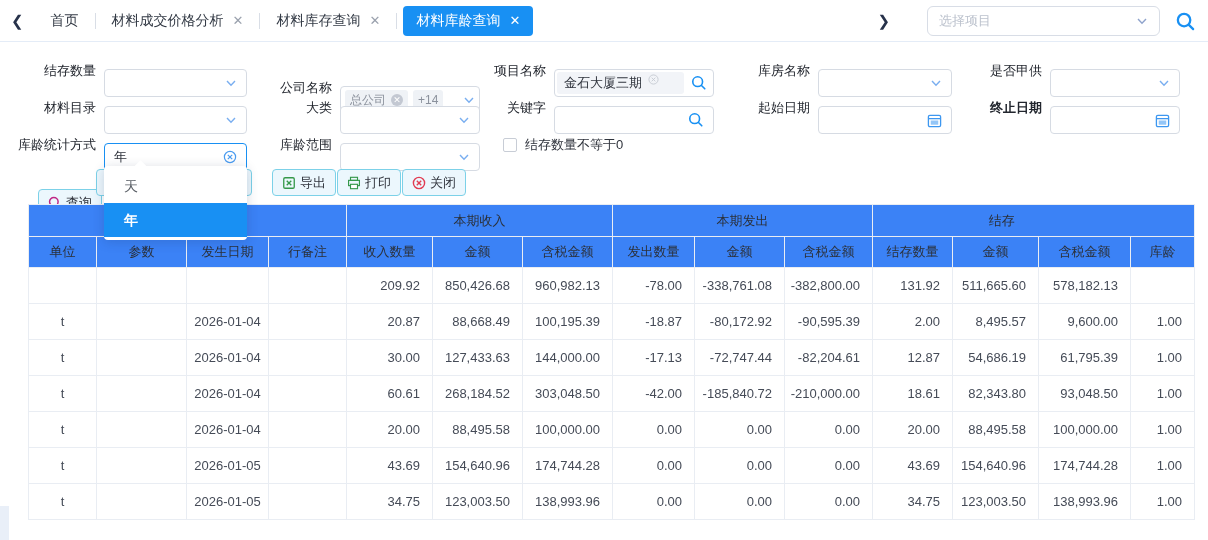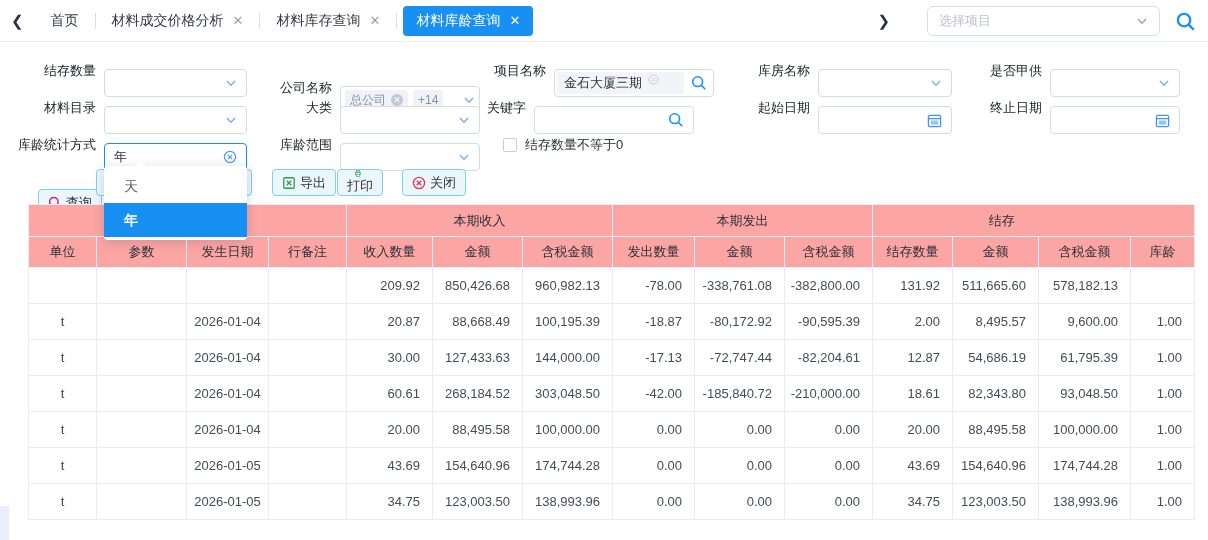--- a/index.html
+++ b/index.html
@@ -57,21 +57,21 @@
     box-shadow:0 2px 12px rgba(20,40,80,.18); z-index:30; padding:3px 0; }
   .dropdown::before { content:""; position:absolute; top:-4px; left:32px; width:9px; height:9px;
     background:#fff; transform:rotate(45deg); }
   .opt { height:34px; line-height:34px; padding-left:20px; font-size:14px; color:#5a5f66; cursor:pointer; }
   .opt.selected { background:#1890f3; color:#fff; font-weight:bold; }
 
   
   table.grid { position:absolute; top:204px; left:28px; width:1166px; border-collapse:collapse;
     table-layout:fixed; font-size:13px; }
   .grid th, .grid td { border:1px solid #e9edf3; overflow:hidden; white-space:nowrap; }
-  .grid thead th { background:#fca5a5; font-weight:normal; color:#2b3039; text-align:center; }
+  .grid thead th { background:#3b82f6; font-weight:normal; color:#2b3039; text-align:center; }
   .grid .group-row th { height:32px; }
   .grid .col-row th { height:31px; }
   .grid .group-last { border-left:hidden; }
   .grid tbody td { height:36px; background:#fff; color:#454b57; }
   .grid td.num { text-align:right; padding-right:12px; }
   .grid td.ctr { text-align:center; }
 
   .bottom-left-strip { position:absolute; left:0; top:506px; width:9px; height:34px; background:#e9eff8; }
 </style>
 </head>
@@ -184,41 +184,41 @@
     </div>
   </div>
   <div class="fgroup" style="left:268px; top:52px;">
     <span class="flabel" style="width:64px;">大类</span>
     <div class="fcontrol" style="width:140px;">
       <svg class="chev" width="12" height="12" viewBox="0 0 12 12">
           <polyline points="2,4 6,8.2 10,4" fill="none" stroke="#79aef0" stroke-width="1.4"></polyline>
         </svg>
     </div>
   </div>
-  <div class="fgroup" style="left:472px; top:52px;">
+  <div class="fgroup" style="left:492px; top:52px;">
     <span class="flabel" style="width:54px;">关键字</span>
     <div class="fcontrol" style="width:160px;">
       <svg class="chev" width="16" height="16" viewBox="0 0 18 18">
           <circle cx="7.5" cy="7.5" r="5.5" fill="none" stroke="#1890f3" stroke-width="1.8"></circle>
           <line x1="11.8" y1="11.8" x2="15.5" y2="15.5" stroke="#1890f3" stroke-width="1.8" stroke-linecap="round"></line>
         </svg>
     </div>
   </div>
   <div class="fgroup" style="left:756px; top:52px;">
     <span class="flabel" style="width:54px;">起始日期</span>
     <div class="fcontrol" style="width:134px;">
       <svg class="chev" width="15" height="15" viewBox="0 0 16 16">
           <rect x="1.5" y="2.5" width="13" height="12" rx="1.5" fill="none" stroke="#3d97f0" stroke-width="1.4"></rect>
           <line x1="1.5" y1="6" x2="14.5" y2="6" stroke="#3d97f0" stroke-width="1.4"></line>
           <rect x="4" y="8" width="8" height="4.5" fill="#3d97f0" opacity=".55"></rect>
         </svg>
     </div>
   </div>
   <div class="fgroup" style="left:988px; top:52px;">
-    <span class="flabel" style="width:54px;">终止日期</span>
+    <span class="flabel" style="width:54px;font-weight:bold;">终止日期</span>
     <div class="fcontrol" style="width:130px;">
       <svg class="chev" width="15" height="15" viewBox="0 0 16 16">
           <rect x="1.5" y="2.5" width="13" height="12" rx="1.5" fill="none" stroke="#3d97f0" stroke-width="1.4"></rect>
           <line x1="1.5" y1="6" x2="14.5" y2="6" stroke="#3d97f0" stroke-width="1.4"></line>
           <rect x="4" y="8" width="8" height="4.5" fill="#3d97f0" opacity=".55"></rect>
         </svg>
     </div>
   </div>
 
   <div class="fgroup" style="left:10px; top:89px;">
@@ -255,21 +255,21 @@
 </div>
 <div class="btn" style="left:96px; width:156px;"></div>
 <div class="btn" style="left:272px;">
   <svg width="14" height="14" viewBox="0 0 16 16">
       <rect x="2" y="2" width="12" height="12" rx="1.5" fill="none" stroke="#35984a" stroke-width="1.5"></rect>
       <line x1="5.4" y1="5.4" x2="10.6" y2="10.6" stroke="#35984a" stroke-width="1.5"></line>
       <line x1="10.6" y1="5.4" x2="5.4" y2="10.6" stroke="#35984a" stroke-width="1.5"></line>
     </svg>
   <span>导出</span>
 </div>
-<div class="btn" style="left:337px;flex-direction:column;">
+<div class="btn" style="left:337px;">
   <svg width="14" height="14" viewBox="0 0 16 16">
       <rect x="4" y="1.5" width="8" height="3.5" fill="none" stroke="#35984a" stroke-width="1.3"></rect>
       <rect x="1.8" y="5" width="12.4" height="6" fill="none" stroke="#35984a" stroke-width="1.3"></rect>
       <rect x="4" y="9.5" width="8" height="5" fill="#fff" stroke="#35984a" stroke-width="1.3"></rect>
     </svg>
   <span>打印</span>
 </div>
 <div class="btn" style="left:402px;">
   <svg width="14" height="14" viewBox="0 0 14 14">
       <circle cx="7" cy="7" r="5.6" fill="none" stroke="#e13b51" stroke-width="1.4"></circle>

